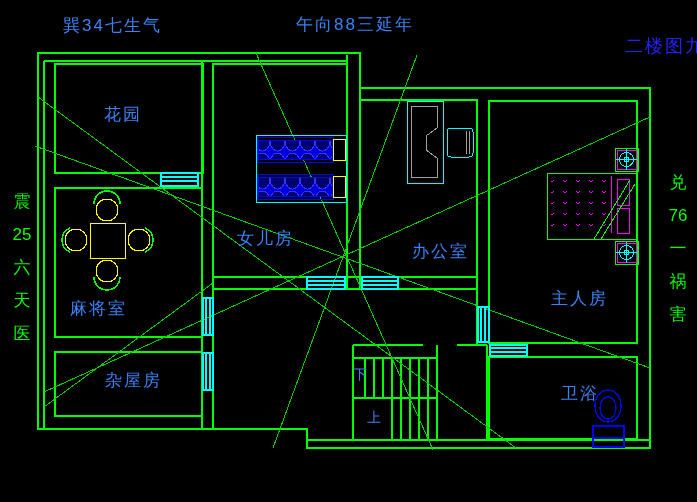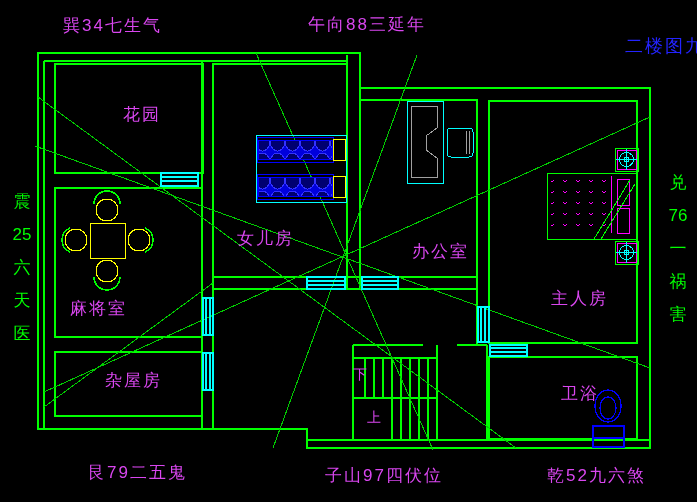--- a/index.html
+++ b/index.html
@@ -1,19 +1,19 @@
 <!DOCTYPE html>
 <html><head>
 <meta charset="utf-8">
 <style>
   html,body{margin:0;padding:0;background:#000;}
   #canvas{position:relative;width:697px;height:502px;background:#000;overflow:hidden;
           font-family:"Liberation Sans","DejaVu Sans",sans-serif;}
   #plan-svg{position:absolute;left:0;top:0;}
-  .lbl{position:absolute;color:#d946ef;font-size:17px;letter-spacing:2px;white-space:nowrap;line-height:1;}
+  .lbl{position:absolute;color:#3b82f6;font-size:17px;letter-spacing:2px;white-space:nowrap;line-height:1;}
   .lbl.small{font-size:14px;letter-spacing:0;}
   .lbl.blue{color:#2323ff;font-size:18px;margin-left:28px;}
   .vcol{position:absolute;width:32px;color:#00ff00;font-size:17px;text-align:center;}
   .vcol div{height:33px;line-height:20px;}
 </style>
 </head>
 <body>
 
 <div id="canvas">
 
@@ -183,42 +183,39 @@
 
   <g fill="none" stroke="#0000ff" stroke-width="1.3">
     <ellipse cx="608" cy="406" rx="13" ry="16"></ellipse>
     <ellipse cx="608" cy="408" rx="8" ry="11"></ellipse>
     <rect x="593" y="426" width="31" height="21"></rect>
     <line x1="593" y1="438" x2="624" y2="438"></line>
   </g>
 </svg>
 
 <div class="lbl" style="left:63px;top:17px">巽34七生气</div>
-<div class="lbl" style="left:308px;top:16px">午向88三延年</div>
+<div class="lbl" style="left:296px;top:16px">午向88三延年</div>
 <div class="lbl blue" style="left:597px;top:37px">二楼图九</div>
-<div class="lbl" style="left:88px;top:464px">艮79二五鬼</div>
-<div class="lbl" style="left:325px;top:467px">子山97四伏位</div>
-<div class="lbl" style="left:547px;top:467px">乾52九六煞</div>
 
 <div class="vcol" style="left:6px;top:192px">
   <div>震</div>
   <div>25</div>
   <div>六</div>
   <div>天</div>
   <div>医</div>
 </div>
 <div class="vcol" style="left:662px;top:173px">
   <div>兑</div>
   <div>76</div>
   <div>一</div>
   <div>祸</div>
   <div>害</div>
 </div>
 
-<div class="lbl" style="left:123px;top:106px">花园</div>
+<div class="lbl" style="left:104px;top:106px">花园</div>
 <div class="lbl" style="left:70px;top:300px">麻将室</div>
 <div class="lbl" style="left:105px;top:372px">杂屋房</div>
 <div class="lbl" style="left:237px;top:230px">女儿房</div>
 <div class="lbl" style="left:412px;top:243px">办公室</div>
 <div class="lbl" style="left:551px;top:290px">主人房</div>
 <div class="lbl" style="left:561px;top:385px">卫浴</div>
 <div class="lbl small" style="left:353px;top:367px">下</div>
 <div class="lbl small" style="left:367px;top:410px">上</div>
 
 </div>

